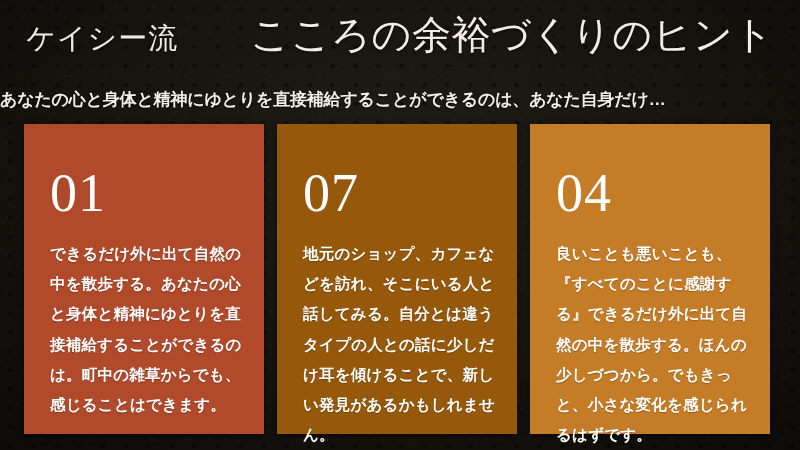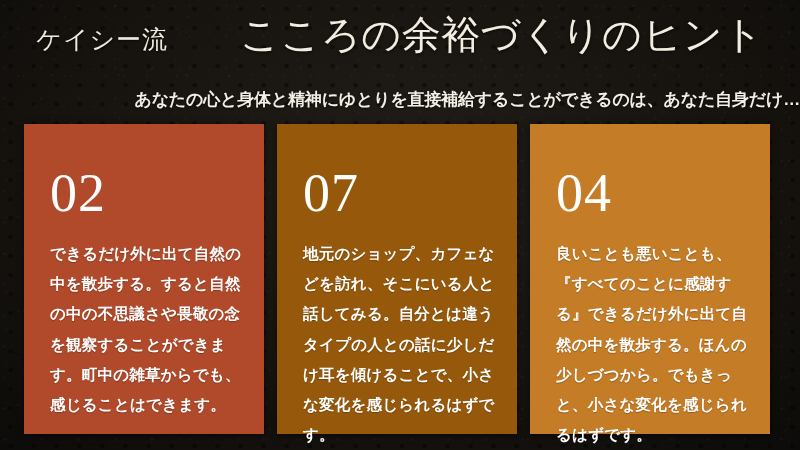--- a/index.html
+++ b/index.html
@@ -37,42 +37,42 @@
     width: 800px;
     height: 56px;
     display: flex;
     align-items: baseline;
     justify-content: center;
     white-space: nowrap;
   }
 
   .kicker {
     font-family: "Liberation Serif", "DejaVu Serif", serif;
-    font-size: 25px;
+    font-size: 29px;
     letter-spacing: 1px;
     color: #efe9de;
     margin-right: 34px;
     text-shadow: 0 1px 2px rgba(0,0,0,0.65);
   }
 
   .headline {
     font-family: "Liberation Serif", "DejaVu Serif", serif;
     font-size: 39px;
     letter-spacing: 0.5px;
     color: #f2ece1;
     text-shadow: 0 1px 3px rgba(0,0,0,0.65);
     margin-left: 38px;
   }
 
   .subhead {
     position: absolute;
     left: 0;
     top: 88px;
     width: 800px;
-    text-align: right;
+    text-align: left;
     font-size: 17px;
     font-weight: bold;
     letter-spacing: -0.2px;
     color: #f4efe6;
     white-space: nowrap;
     text-shadow: 0 1px 2px rgba(0,0,0,0.6);
   }
 
   
   .cards {
@@ -128,27 +128,27 @@
   <div class="header-row">
     <span class="kicker">ケイシー流</span>
     <span class="headline">こころの余裕づくりのヒント</span>
   </div>
 
   <div class="subhead">あなたの心と身体と精神にゆとりを直接補給することができるのは、あなた自身だけ…</div>
 
   <div class="cards">
 
     <div class="card" style="background-color: rgb(176, 74, 43);">
-      <div class="card-number">02</div>
-      <div class="card-body">できるだけ外に出て自然の中を散歩する。すると自然の中の不思議さや畏敬の念を観察することができます。町中の雑草からでも、感じることはできます。</div>
+      <div class="card-number">01</div>
+      <div class="card-body">できるだけ外に出て自然の中を散歩する。あなたの心と身体と精神にゆとりを直接補給することができるのは。町中の雑草からでも、感じることはできます。</div>
     </div>
 
     <div class="card" style="background-color: rgb(150, 89, 12);">
       <div class="card-number">07</div>
-      <div class="card-body">地元のショップ、カフェなどを訪れ、そこにいる人と話してみる。自分とは違うタイプの人との話に少しだけ耳を傾けることで、小さな変化を感じられるはずです。</div>
+      <div class="card-body">地元のショップ、カフェなどを訪れ、そこにいる人と話してみる。自分とは違うタイプの人との話に少しだけ耳を傾けることで、新しい発見があるかもしれません。</div>
     </div>
 
     <div class="card" style="background-color: rgb(197, 124, 39);">
       <div class="card-number">04</div>
       <div class="card-body">良いことも悪いことも、『すべてのことに感謝する』できるだけ外に出て自然の中を散歩する。ほんの少しづつから。でもきっと、小さな変化を感じられるはずです。</div>
     </div>
 
   </div>
 </div>
 

